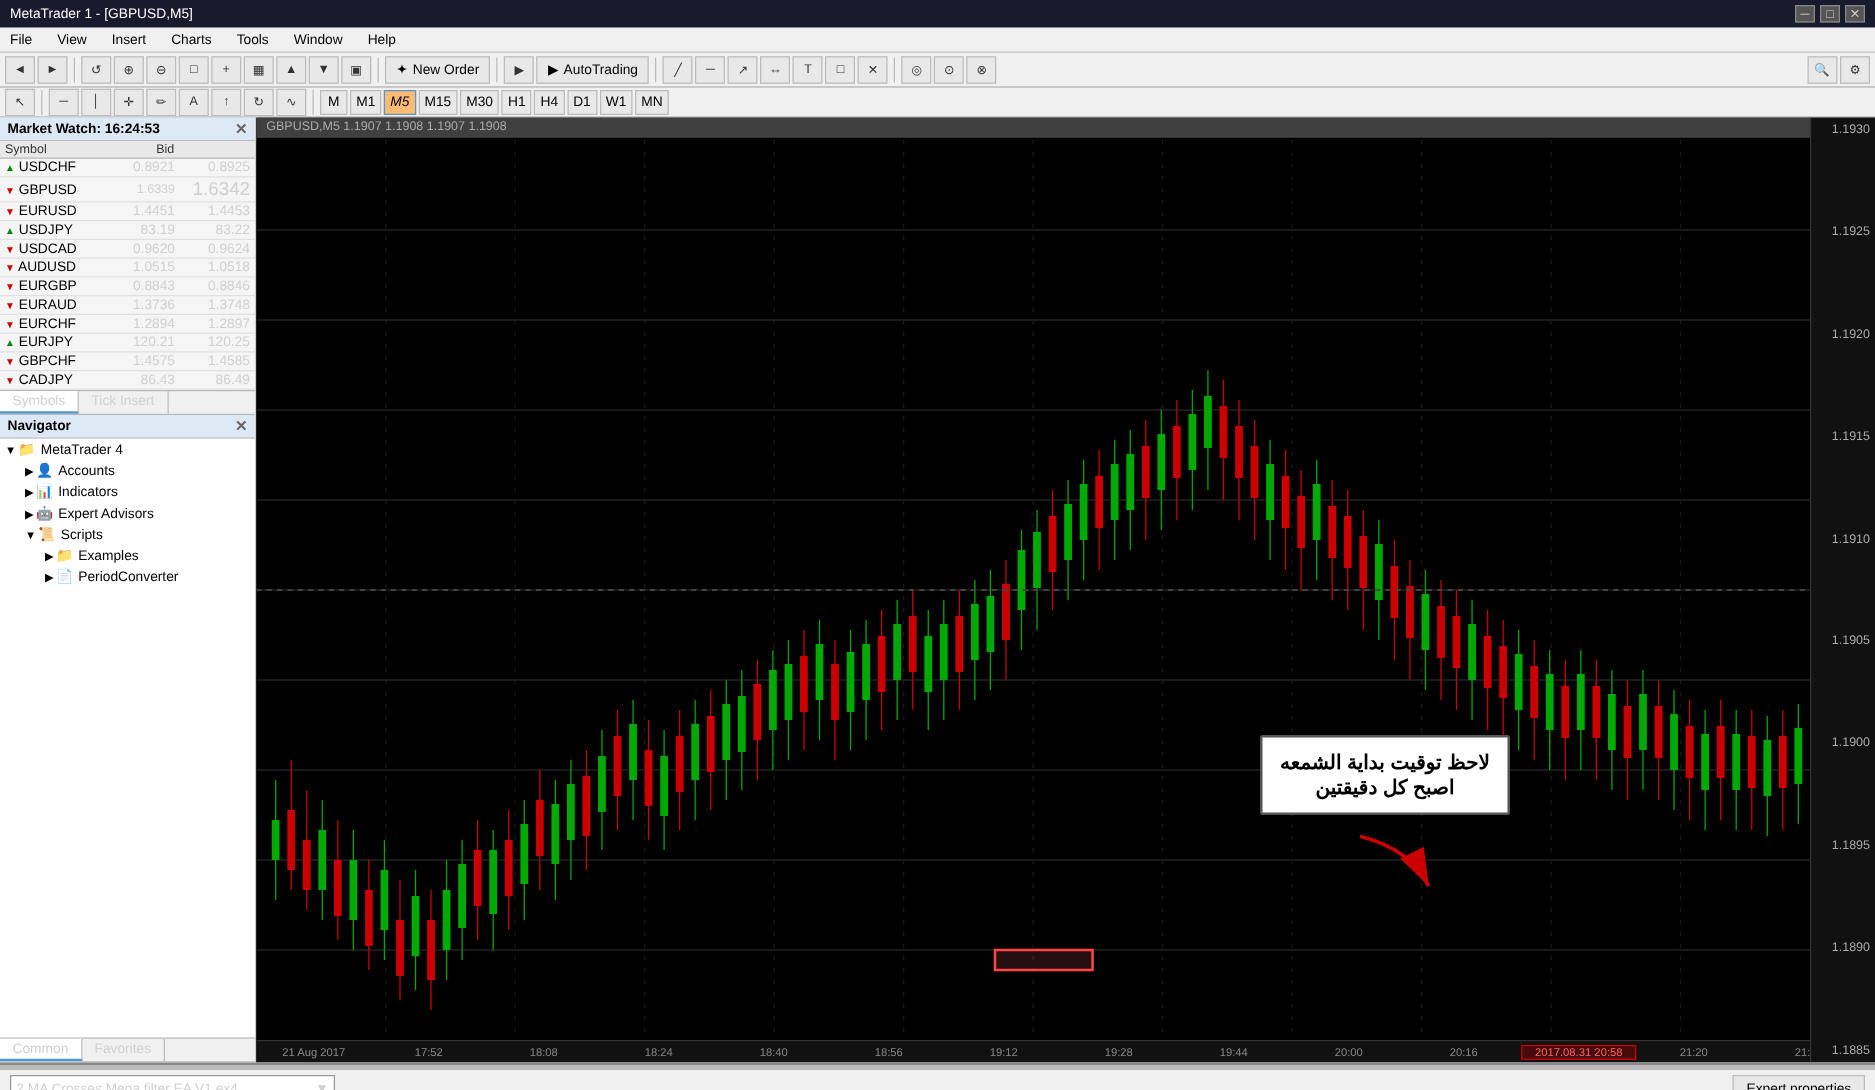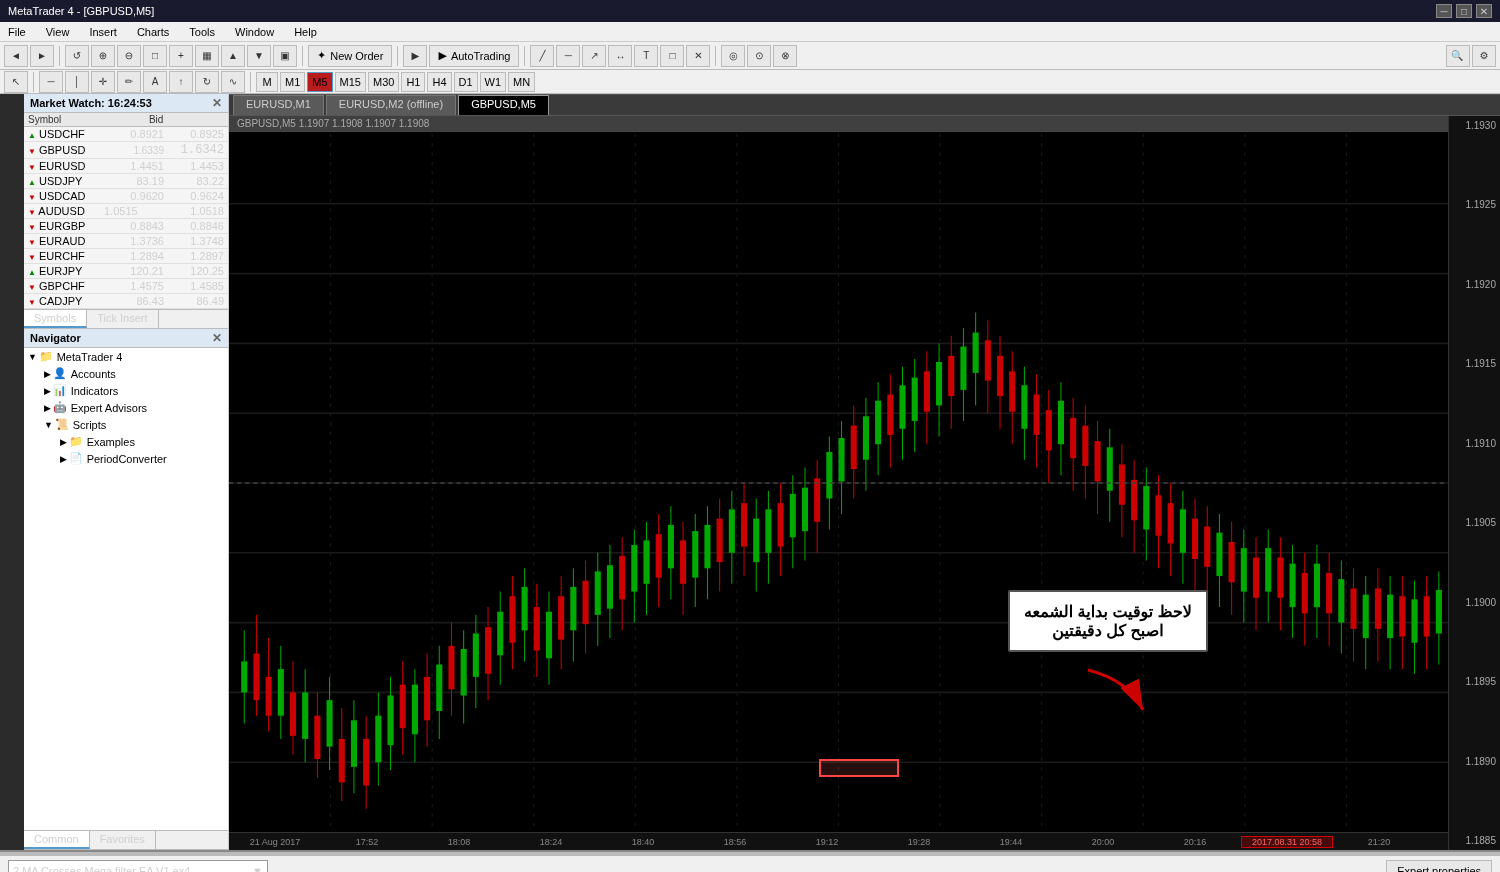--- a/index.html
+++ b/index.html
@@ -75,27 +75,26 @@
       gap: 2px;
       border-bottom: 1px solid #bbb;
     }
     .period-btn {
       min-width: 22px; height: 20px;
       background: #e8e8e8; border: 1px solid #bbb;
       cursor: pointer; font-size: 11px; color: #000;
       display: flex; align-items: center; justify-content: center;
       padding: 0 4px;
     }
-    .period-btn.active { background: #b91c1c; border-color: #5599cc; }
+    .period-btn.active { background: #fdba74; border-color: #5599cc; font-style: italic; }
 
     
     .main-layout {
       display: flex;
       height: calc(872px - 22px - 20px - 28px - 24px - 22px);
-      margin-left: 24px;
     }
 
     
     .left-panel {
       width: 205px;
       background: #f5f5f5;
       border-right: 1px solid #ccc;
       display: flex;
       flex-direction: column;
       flex-shrink: 0;
@@ -321,21 +320,21 @@
       white-space: nowrap;
       flex-shrink: 0;
       width: 92px;
       text-align: center;
     }
   </style>
 </head>
 <body>
 
 <div class="title-bar">
-  <span>MetaTrader 4 - [GBPUSD,M5]</span>
+  <span>MetaTrader 1 - [GBPUSD,M5]</span>
   <div class="title-bar-controls">
     <div class="title-bar-btn">─</div>
     <div class="title-bar-btn">□</div>
     <div class="title-bar-btn">✕</div>
   </div>
 </div>
 
 <div class="menu-bar">
   <span class="menu-item">File</span>
   <span class="menu-item">View</span>
@@ -428,40 +427,40 @@
     <div style="overflow-y:auto; max-height:200px;">
 
     <div class="market-watch-row">
           <span style="color:#000; font-size:11px;"><span style="color:#008800; font-size:8px;">▲</span> USDCHF</span>
           <span style="text-align:right; font-size:11px;">0.8921</span>
           <span style="text-align:right; font-size:11px;">0.8925</span>
         </div>
         <div class="market-watch-row">
           <span style="color:#000; font-size:11px;"><span style="color:#cc0000; font-size:8px;">▼</span> GBPUSD</span>
           <span style="text-align:right; font-size:10px;">1.6339</span>
-          <span style="text-align:right; font-size:12px;font-family:Liberation Mono, monospace;">1.6342</span>
+          <span style="text-align:right; font-size:15px;">1.6342</span>
         </div>
         <div class="market-watch-row">
           <span style="color:#000; font-size:11px;"><span style="color:#cc0000; font-size:8px;">▼</span> EURUSD</span>
           <span style="text-align:right; font-size:11px;">1.4451</span>
           <span style="text-align:right; font-size:11px;">1.4453</span>
         </div>
         <div class="market-watch-row">
           <span style="color:#000; font-size:11px;"><span style="color:#008800; font-size:8px;">▲</span> USDJPY</span>
           <span style="text-align:right; font-size:11px;">83.19</span>
           <span style="text-align:right; font-size:11px;">83.22</span>
         </div>
         <div class="market-watch-row">
           <span style="color:#000; font-size:11px;"><span style="color:#cc0000; font-size:8px;">▼</span> USDCAD</span>
           <span style="text-align:right; font-size:11px;">0.9620</span>
           <span style="text-align:right; font-size:11px;">0.9624</span>
         </div>
         <div class="market-watch-row">
           <span style="color:#000; font-size:11px;"><span style="color:#cc0000; font-size:8px;">▼</span> AUDUSD</span>
-          <span style="font-size:11px;">1.0515</span>
+          <span style="text-align:right; font-size:11px;">1.0515</span>
           <span style="text-align:right; font-size:11px;">1.0518</span>
         </div>
         <div class="market-watch-row">
           <span style="color:#000; font-size:11px;"><span style="color:#cc0000; font-size:8px;">▼</span> EURGBP</span>
           <span style="text-align:right; font-size:11px;">0.8843</span>
           <span style="text-align:right; font-size:11px;">0.8846</span>
         </div>
         <div class="market-watch-row">
           <span style="color:#000; font-size:11px;"><span style="color:#cc0000; font-size:8px;">▼</span> EURAUD</span>
           <span style="text-align:right; font-size:11px;">1.3736</span>
@@ -543,25 +542,20 @@
         </div>
       </div>
     <div class="market-watch-tabs">
       <div class="mw-tab active">Common</div>
       <div class="mw-tab">Favorites</div>
     </div>
   </div>
 
   <div style="flex:1; display:flex; flex-direction:column; overflow:hidden;">
 
-    <div class="chart-tabs" style="background:#3a3a3a; border-bottom:1px solid #555; height:22px; display:flex; align-items:flex-end; padding:0 4px;">
-      <div class="chart-tab">EURUSD,M1</div>
-      <div class="chart-tab">EURUSD,M2 (offline)</div>
-      <div class="chart-tab active">GBPUSD,M5</div>
-    </div>
 
     <div class="chart-area" style="flex:1; position:relative;">
       <div class="chart-title-bar">GBPUSD,M5  1.1907 1.1908 1.1907 1.1908</div>
       <div style="position:absolute; top:18px; left:0; right:52px; bottom:18px;">
         <svg class="chart-svg" viewBox="0 0 1200 450" preserveAspectRatio="none">
 
           <rect width="1200" height="450" fill="#000"></rect>
 
           <line x1="0" y1="45" x2="1200" y2="45" stroke="#1a1a1a" stroke-width="1"></line>
           <line x1="0" y1="90" x2="1200" y2="90" stroke="#1a1a1a" stroke-width="1"></line>

